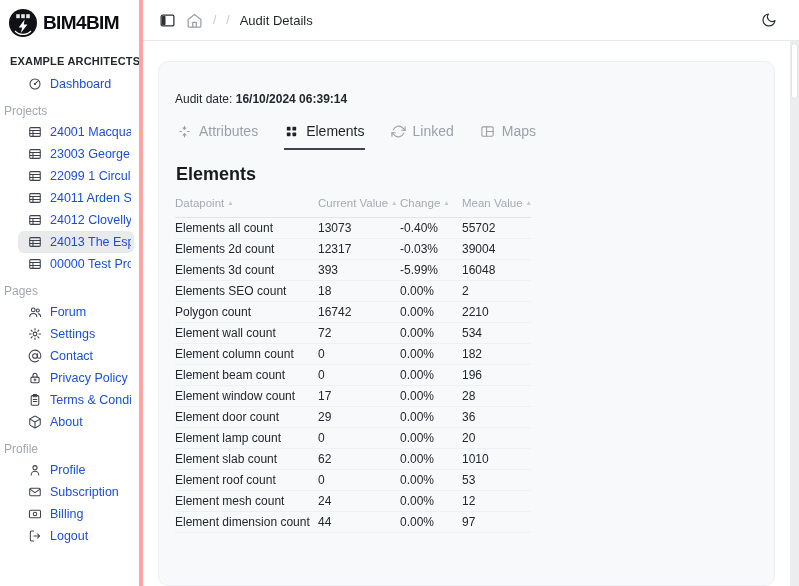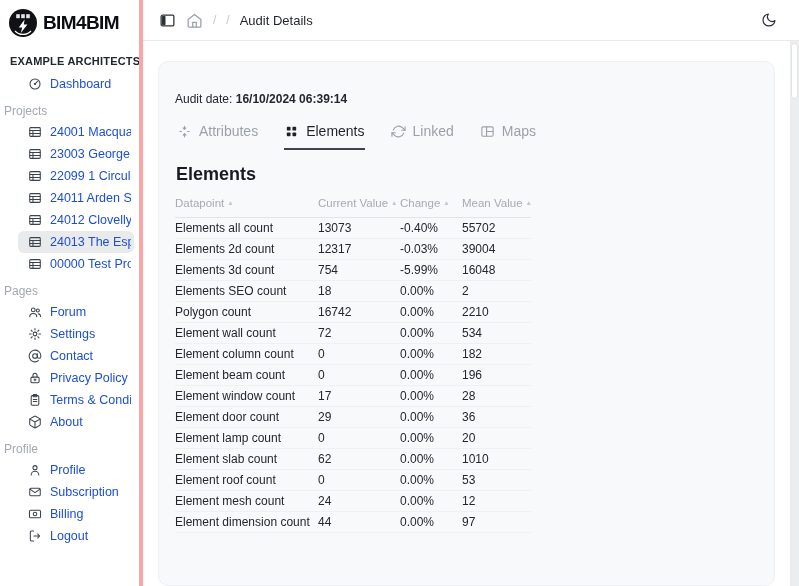--- a/index.html
+++ b/index.html
@@ -389,21 +389,21 @@
                 <td>55702</td>
               </tr>
               <tr>
                 <td>Elements 2d count</td>
                 <td>12317</td>
                 <td>-0.03%</td>
                 <td>39004</td>
               </tr>
               <tr>
                 <td>Elements 3d count</td>
-                <td>754</td>
+                <td>393</td>
                 <td>-5.99%</td>
                 <td>16048</td>
               </tr>
               <tr>
                 <td>Elements SEO count</td>
                 <td>18</td>
                 <td>0.00%</td>
                 <td>2</td>
               </tr>
               <tr>

